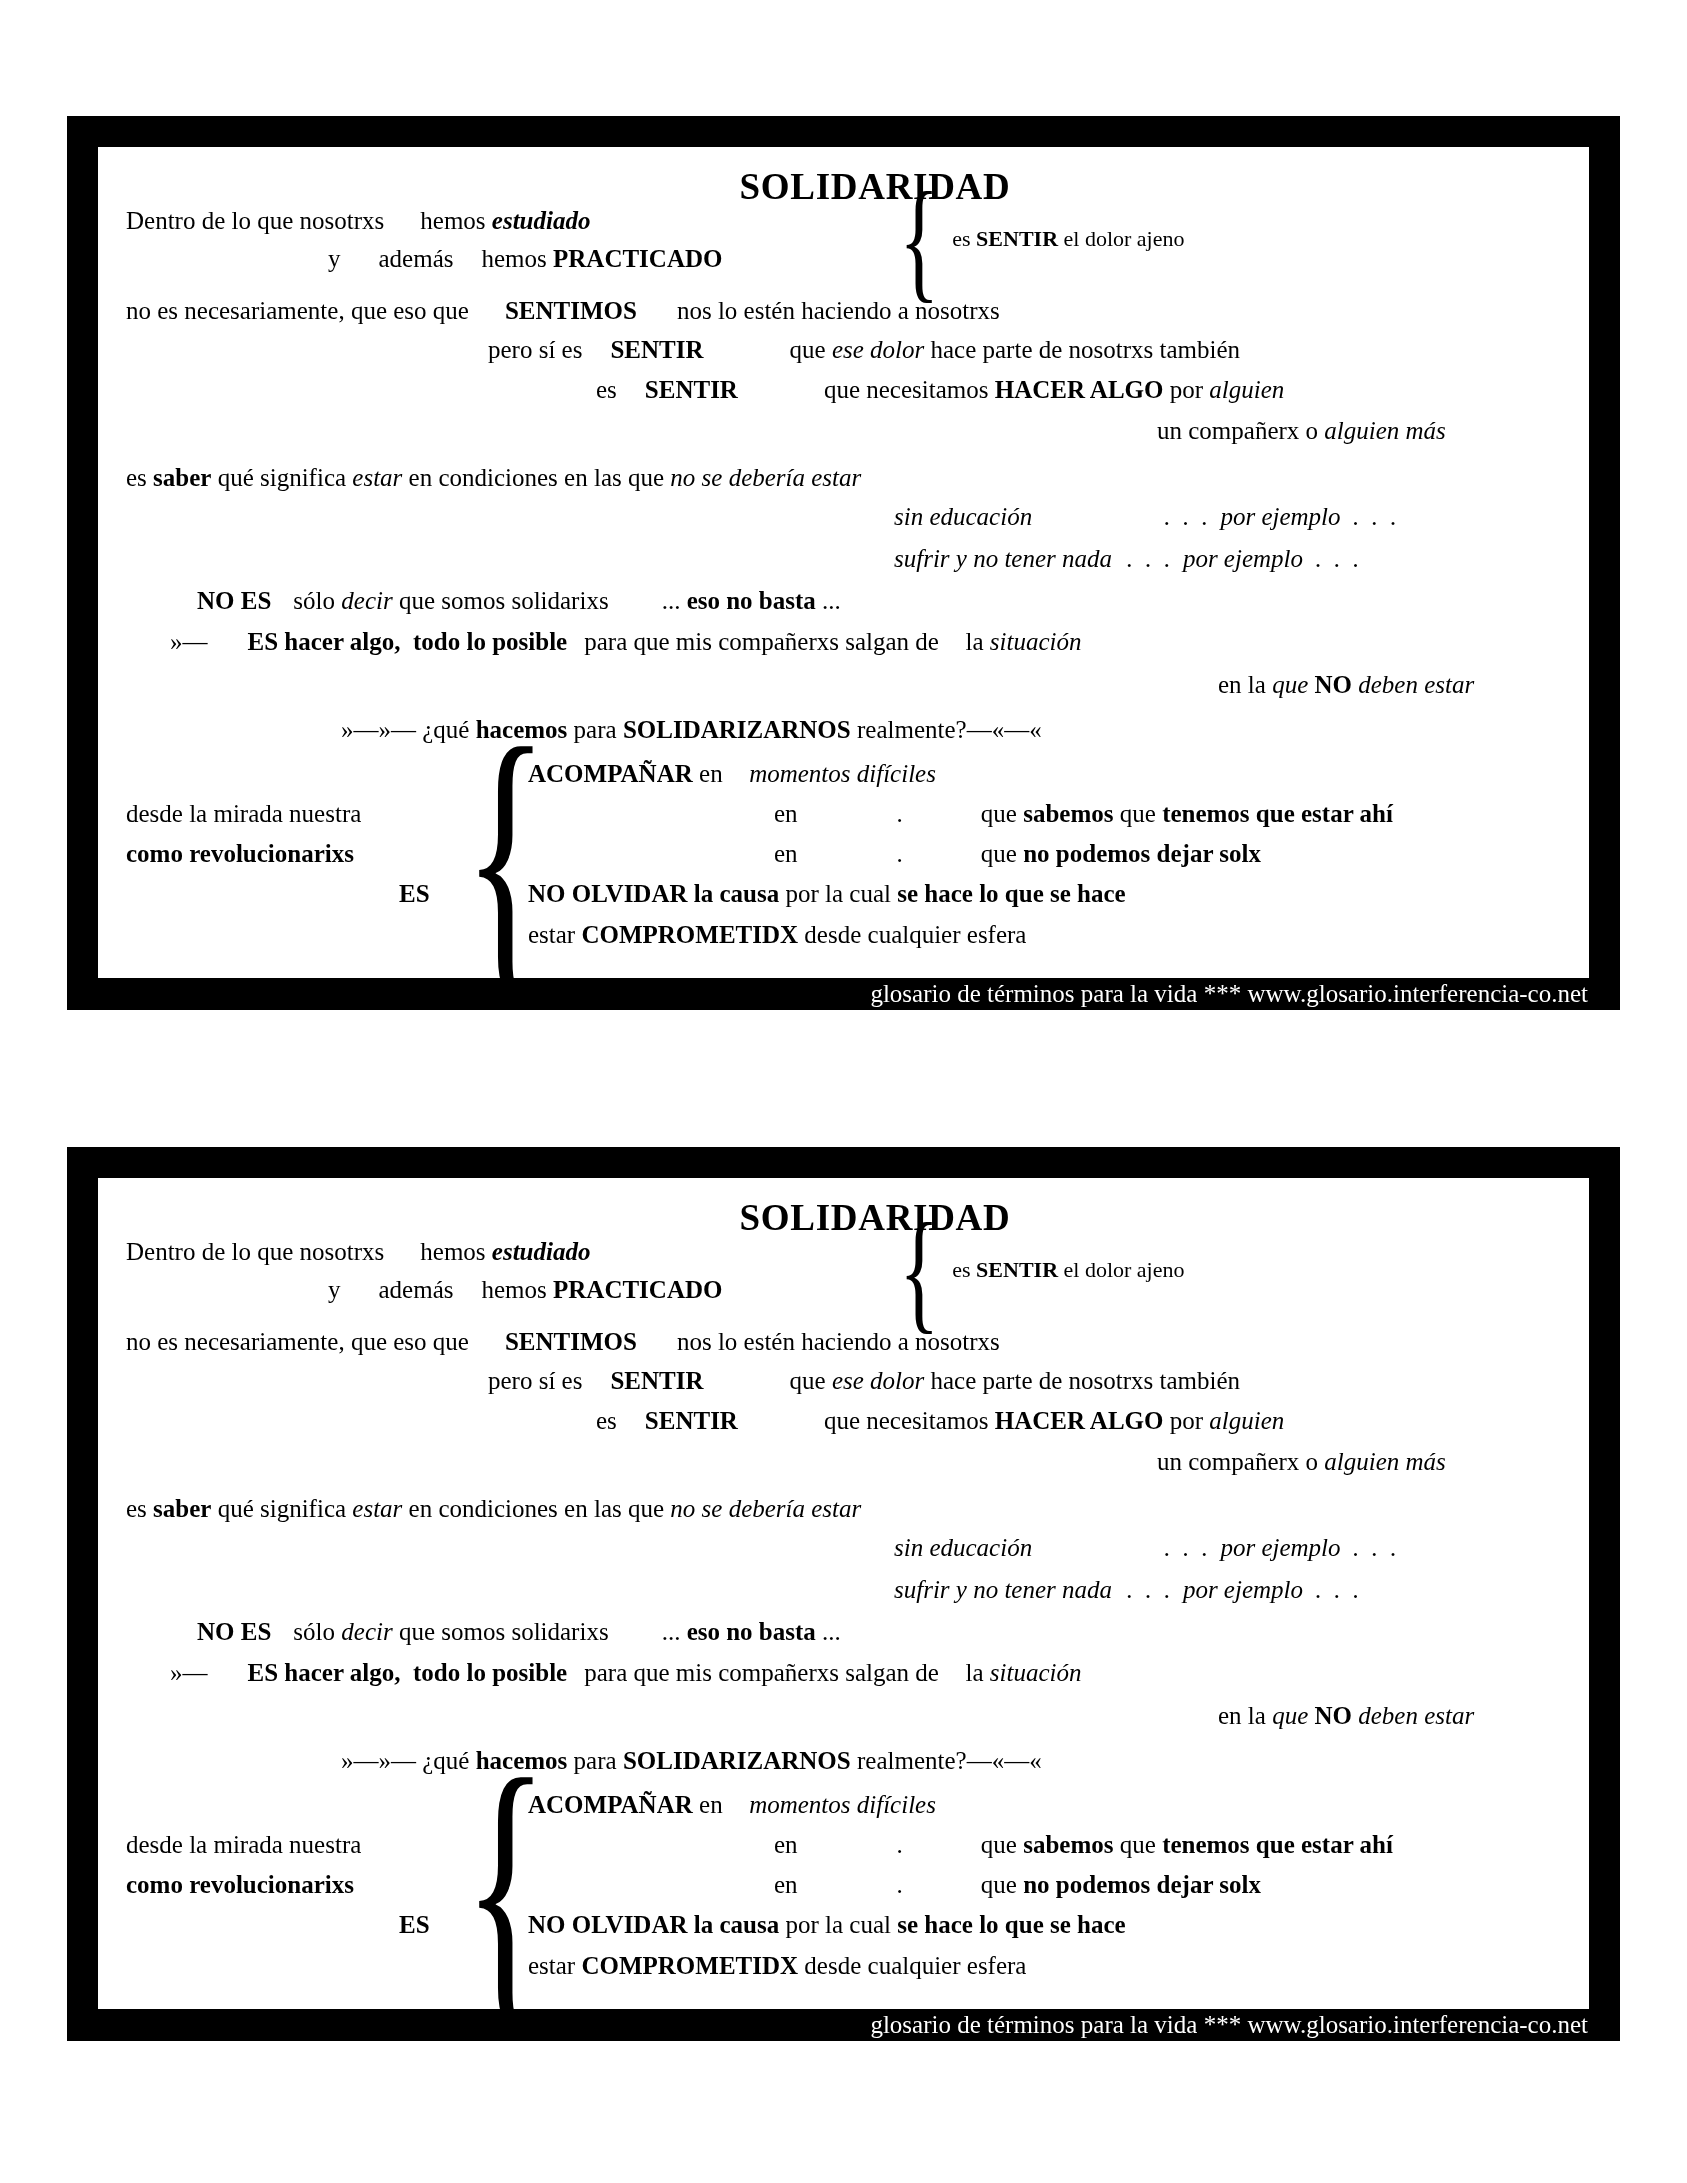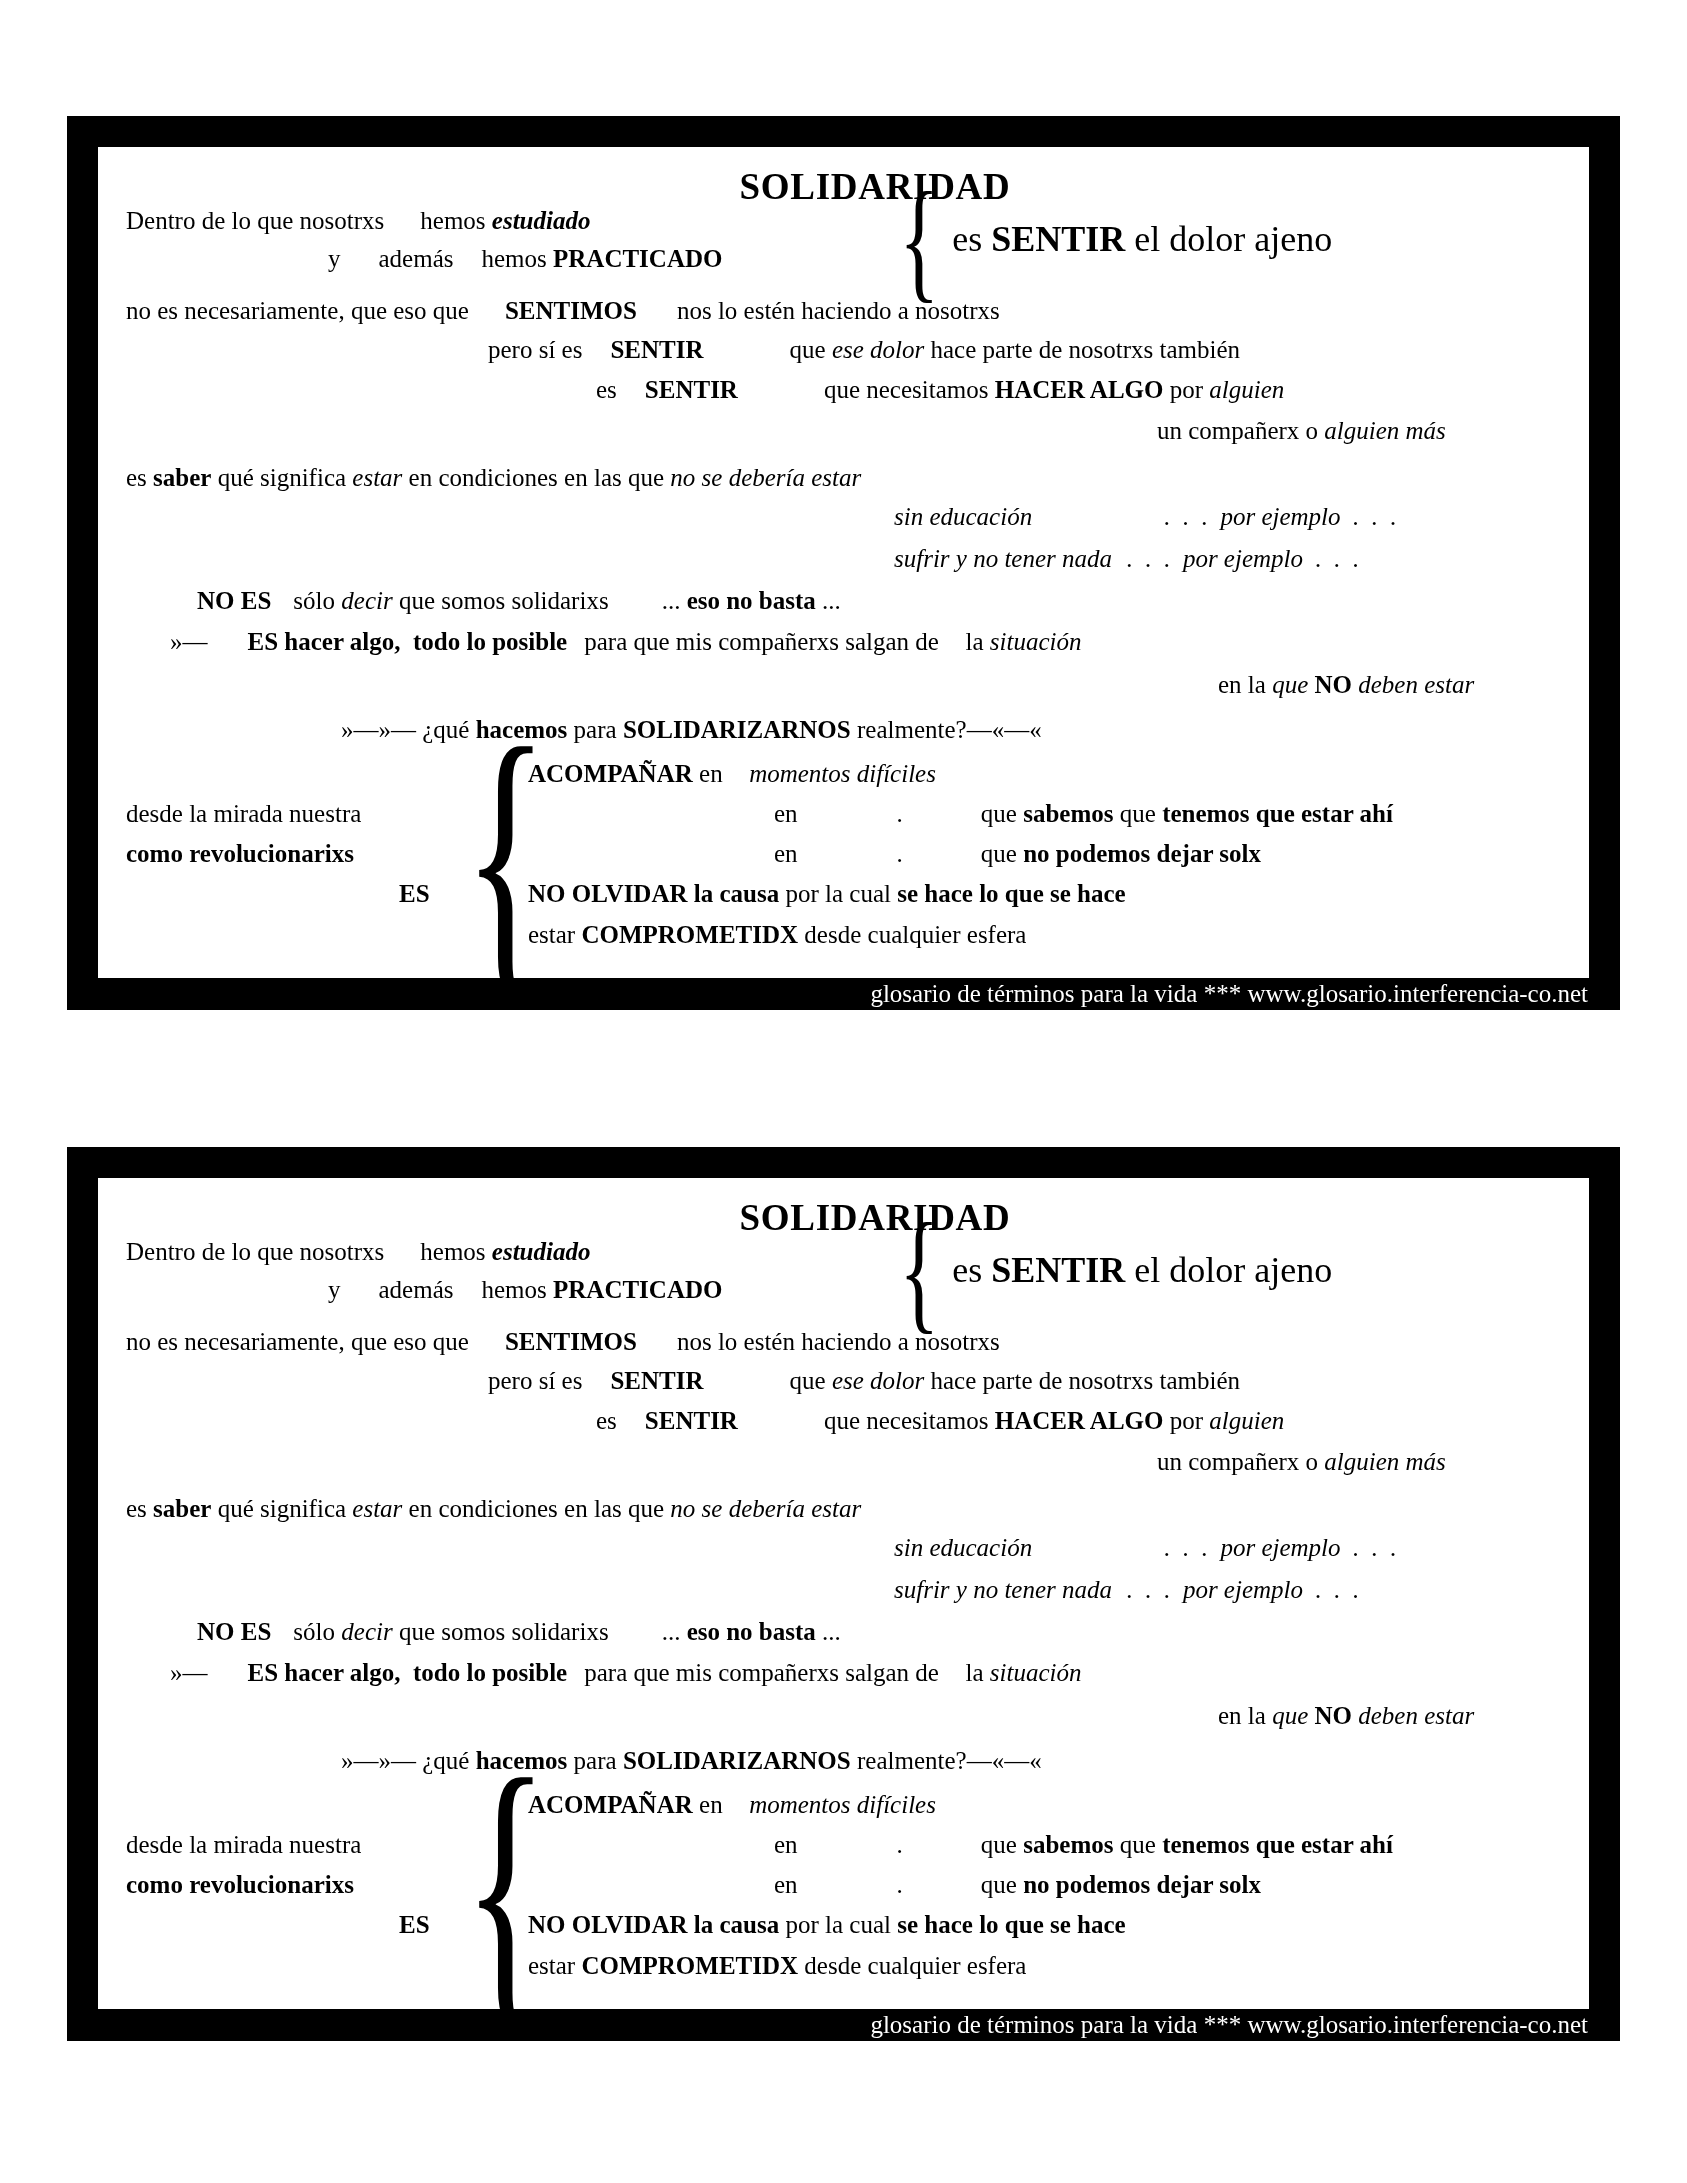--- a/index.html
+++ b/index.html
@@ -75,21 +75,21 @@
     font-weight: 400;
   }
   .brace-sm {
     font-size: 136px;
     line-height: 136px;
     transform: scaleX(0.62);
     transform-origin: left center;
     margin-right: -12px;
   }
   .brace-note-text {
-    font-size: 36px;
+    font-size: 22px;
     white-space: pre;
   }
   .brace-big-wrap {
     position: absolute;
     left: 365px;
     top: 587px;
     height: 245px;
     display: flex;
     align-items: center;
   }

